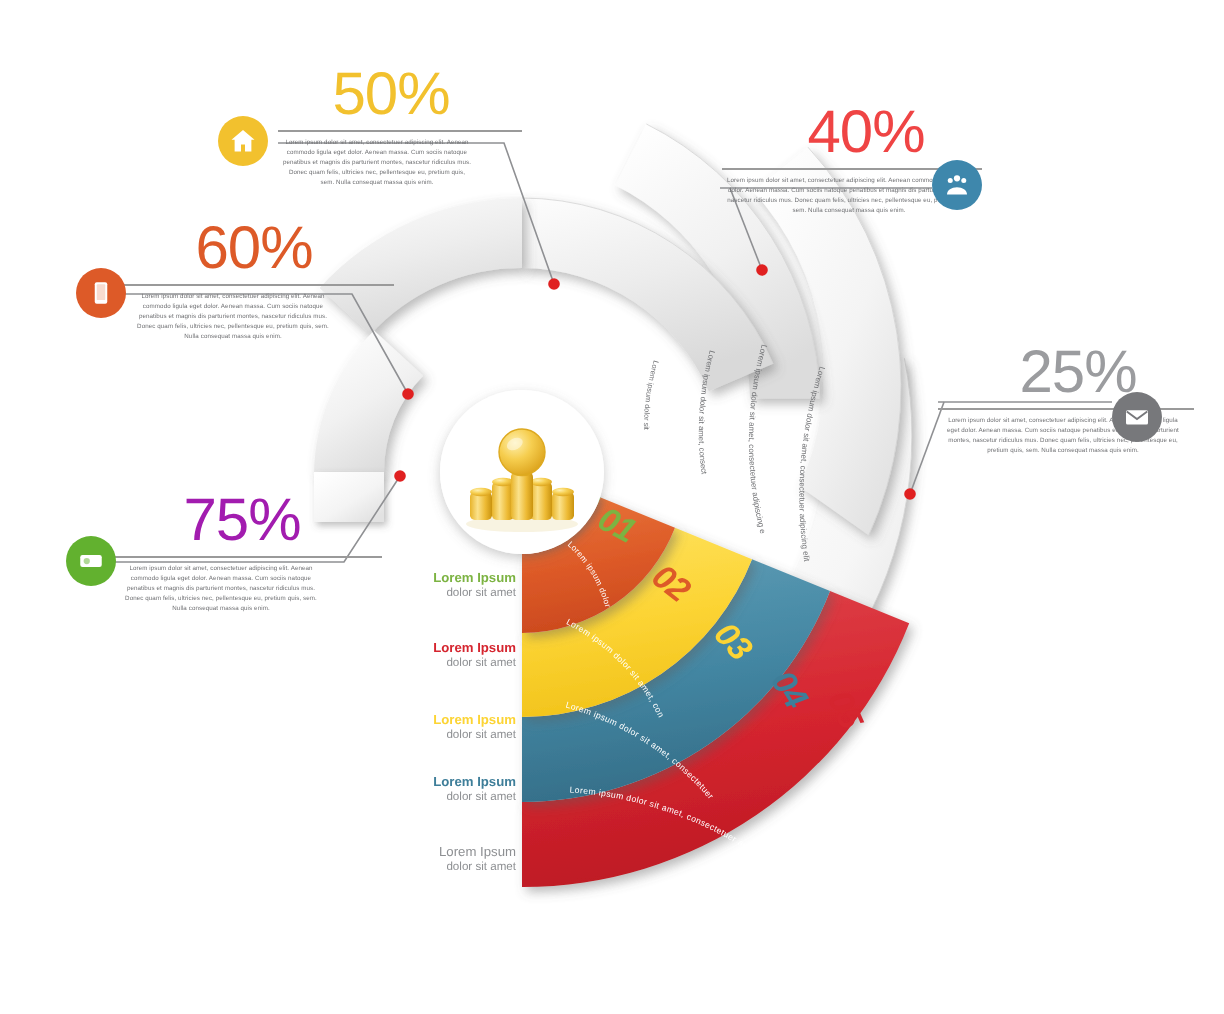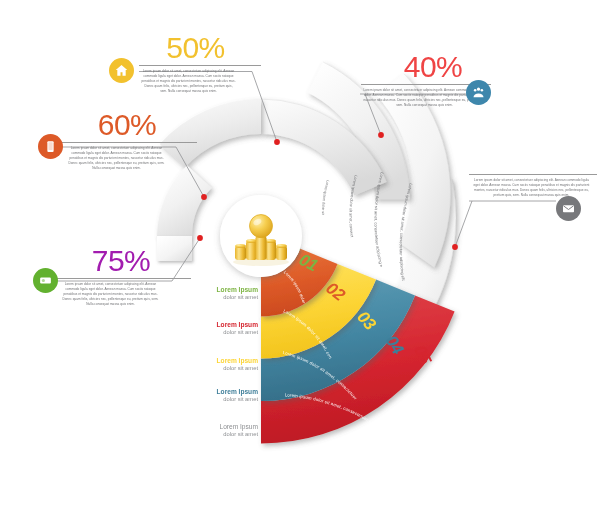--- a/index.html
+++ b/index.html
@@ -373,20 +373,21 @@
   <div class="icon-circle" style="left:466px; top:80px; background:#3E87AC;">
     <svg width="15" height="15" viewBox="0 0 24 24" fill="#ffffff">
       <circle cx="12" cy="6.6" r="2.5"></circle>
       <circle cx="6.6" cy="8.3" r="2"></circle>
       <circle cx="17.4" cy="8.3" r="2"></circle>
       <path d="M4 19.5c0-3.4 3.6-5.8 8-5.8s8 2.4 8 5.8z"></path>
     </svg>
   </div>
 
   <div class="callout" style="left:466px; top:172px; width:146px;">
+    <div class="pct" style="color:#9B9C9F; text-align:center;">25%</div>
     <div class="ruleline" style="margin:2px 0 3px 3px; width:128px;"></div>
     <div class="body-copy" style="padding-left:5px; width:126px;">Lorem ipsum dolor sit amet, consectetuer adipiscing elit. Aenean commodo ligula eget dolor. Aenean massa. Cum sociis natoque penatibus et magnis dis parturient montes, nascetur ridiculus mus. Donec quam felis, ultricies nec, pellentesque eu, pretium quis, sem. Nulla consequat massa quis enim.</div>
   </div>
   <div class="icon-circle" style="left:556px; top:196px; background:#77787B;">
     <svg width="15" height="15" viewBox="0 0 24 24">
       <rect x="3.2" y="6.6" width="17.6" height="11.4" rx="1.3" fill="#ffffff"></rect>
       <path d="M3.8 7.6 12 13.6l8.2-6" fill="none" stroke="#77787B" stroke-width="1.5"></path>
     </svg>
   </div>
 

